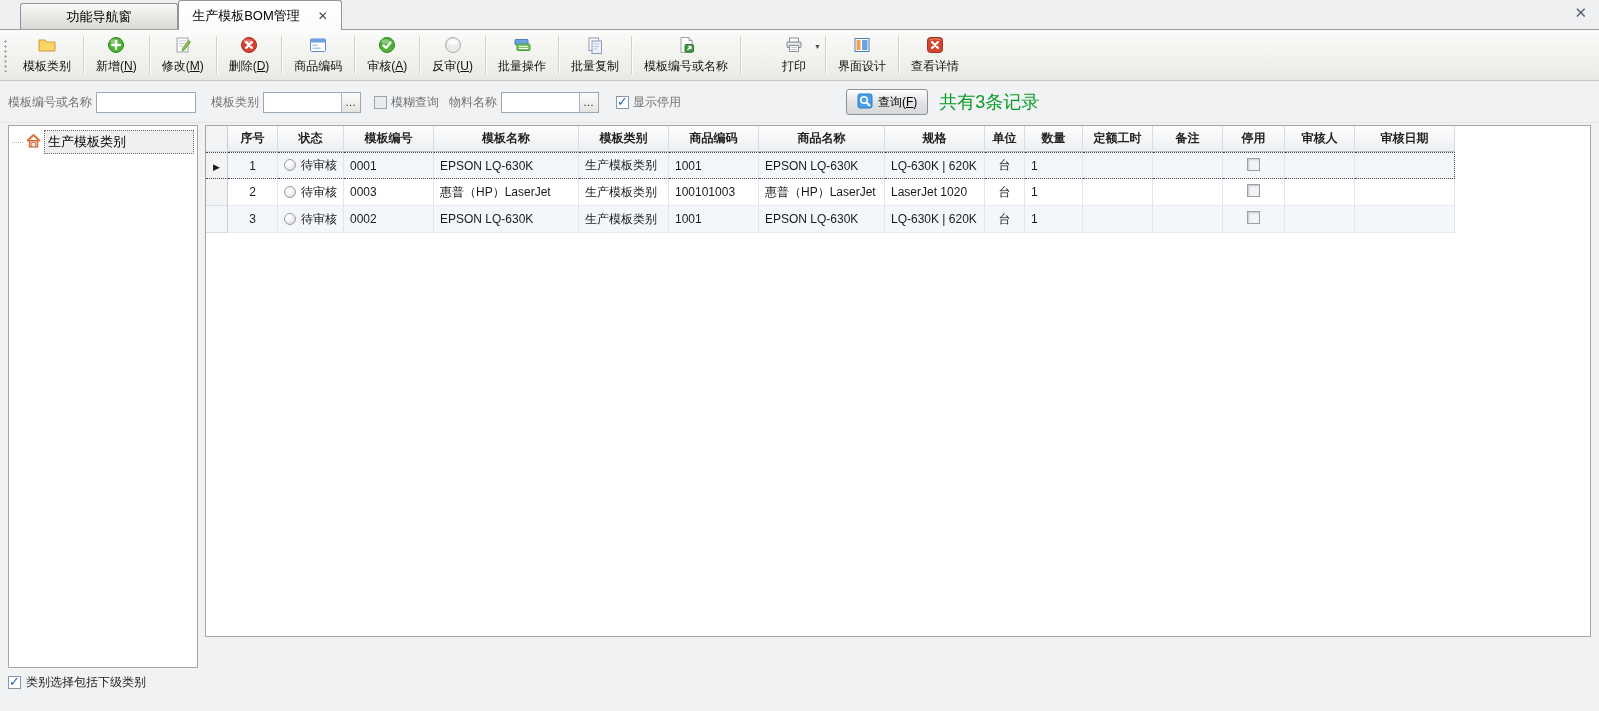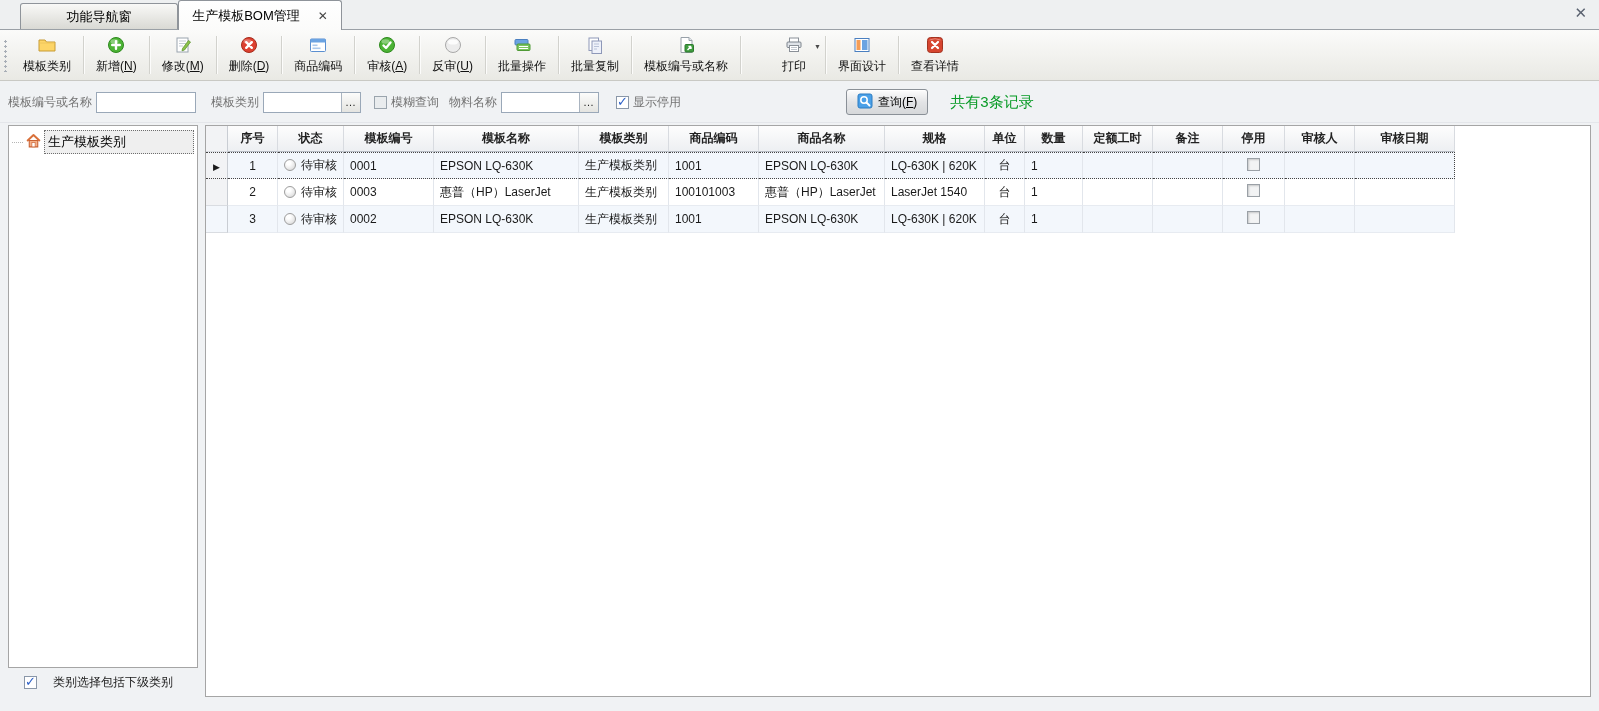--- a/index.html
+++ b/index.html
@@ -51,34 +51,34 @@
   .checkbox { width:13px; height:13px; display:inline-block; background:#fff;
     border:1px solid #8a97a8; position:relative; flex:none; }
   .checkbox.checked::after { content:"✓"; position:absolute; left:0px; top:-3px;
     color:#2b5fc7; font-size:13px; font-weight:bold; }
   .checkbox.cb-flat { background:#e9ecee; border-color:#9aa4ad; }
   .checkbox.cb-grid { background:#f2f3f4; border-color:#9aa0a6; box-shadow:inset 1px 1px 2px rgba(0,0,0,.18); }
   .query-btn { display:flex; align-items:center; gap:5px; height:26px; padding:0 10px;
     margin-left:165px; border:1px solid #8a9097; border-radius:3px;
     background:linear-gradient(#fdfdfd,#e3e4e6 50%,#d6d8da); box-shadow:inset 0 1px 0 #fff;
     font-family:inherit; font-size:12px; color:#000; cursor:default; }
-  .record-count { margin-left:22px; color:#0a9b27; font-size:15px; white-space:nowrap; }
+  .record-count { margin-left:11px; color:#0a9b27; font-size:18px; white-space:nowrap; }
 
   
   .sidebar-panel { position:absolute; left:8px; top:125px; width:190px; height:543px;
     background:#fff; border:1px solid #a5a5a5; overflow:hidden; }
   .tree-item { display:flex; align-items:center; margin-top:4px; padding-left:3px; cursor:default; }
   .tree-line { width:11px; height:0; border-top:1px dotted #b5b5b5; flex:none; }
   .tree-item svg { flex:none; margin:0 2px; }
   .tree-label { flex:1; margin-right:3px; padding:2px 3px; background:#efefef;
     border:1px dotted #6e6e6e; font-size:13px; color:#000; white-space:nowrap; overflow:hidden; }
-  .sidebar-check { position:absolute; left:24px; top:674px; display:flex; align-items:center; gap:16px; }
+  .sidebar-check { position:absolute; left:8px; top:674px; display:flex; align-items:center; gap:5px; }
 
   
-  .content-panel { position:absolute; left:205px; top:125px; width:1386px; height:572px;
+  .content-panel { position:absolute; left:205px; top:125px; width:1386px; height:512px;
     background:#fff; border:1px solid #a5a5a5; overflow:hidden; }
   table { border-collapse:separate; border-spacing:0; table-layout:fixed; font-size:12px; }
   th { height:26px; background:linear-gradient(#fdfdfd,#edeff2); font-weight:700; color:#222;
     text-align:center; padding:0 4px; white-space:nowrap; overflow:hidden;
     border-right:1px solid #d8dbe0; border-bottom:1px solid #b7bcc4; }
   td { height:27px; padding:0 6px; white-space:nowrap; overflow:hidden; background:#fff;
     border-right:1px solid #e2e6ec; border-bottom:1px solid #e7ebf1; }
   tbody tr:nth-child(odd) td { background:#f3f7fc; }
   tr.sel td { background:#e7f0fa; border-top:1px dotted #444; border-bottom:1px dotted #444; }
   tr.sel td:last-child { border-right:1px dotted #444; }
@@ -379,21 +379,21 @@
           </tr>
           <tr>
             <td class="ind"></td>
             <td class="center">2</td>
             <td><span class="orb"></span><span>待审核</span></td>
             <td>0003</td>
             <td>惠普（HP）LaserJet</td>
             <td>生产模板类别</td>
             <td>100101003</td>
             <td>惠普（HP）LaserJet</td>
-            <td>LaserJet 1540</td>
+            <td>LaserJet 1020</td>
             <td class="center">台</td>
             <td>1</td>
             <td></td>
             <td></td>
             <td class="center"><span class="checkbox cb-grid"></span></td>
             <td></td>
             <td></td>
           </tr>
           <tr>
             <td class="ind"></td>

